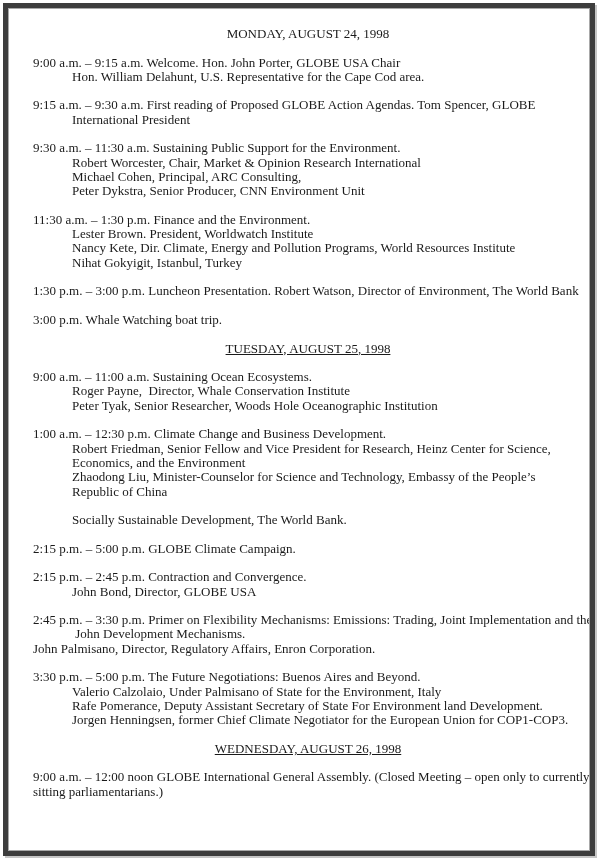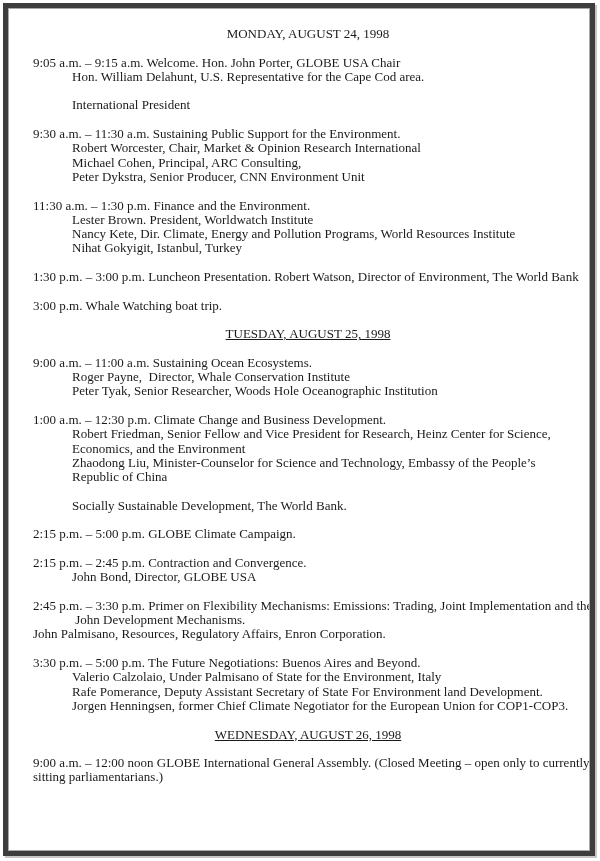--- a/index.html
+++ b/index.html
@@ -57,24 +57,25 @@
   .indent-1 { padding-left: 39px; }
 </style>
 </head>
 <body>
 
 <div class="page-frame">
   <div class="page-inner">
     <div class="doc">
         <div class="heading first">MONDAY, AUGUST 24, 1998</div>
         <div class="event">
-          <div class="line indent-0">9:05 a.m. – 9:15 a.m. Welcome. Hon. John Porter, GLOBE USA Chair</div>
+          <div class="line indent-0">9:00 a.m. – 9:15 a.m. Welcome. Hon. John Porter, GLOBE USA Chair</div>
           <div class="line indent-1">Hon. William Delahunt, U.S. Representative for the Cape Cod area.</div>
         </div>
         <div class="event">
+          <div class="line indent-0">9:15 a.m. – 9:30 a.m. First reading of Proposed GLOBE Action Agendas. Tom Spencer, GLOBE</div>
           <div class="line indent-1">International President</div>
         </div>
         <div class="event">
           <div class="line indent-0">9:30 a.m. – 11:30 a.m. Sustaining Public Support for the Environment.</div>
           <div class="line indent-1">Robert Worcester, Chair, Market &amp; Opinion Research International</div>
           <div class="line indent-1">Michael Cohen, Principal, ARC Consulting,</div>
           <div class="line indent-1">Peter Dykstra, Senior Producer, CNN Environment Unit</div>
         </div>
         <div class="event">
           <div class="line indent-0">11:30 a.m. – 1:30 p.m. Finance and the Environment.</div>
@@ -107,21 +108,21 @@
         <div class="event">
           <div class="line indent-0">2:15 p.m. – 5:00 p.m. GLOBE Climate Campaign.</div>
         </div>
         <div class="event">
           <div class="line indent-0">2:15 p.m. – 2:45 p.m. Contraction and Convergence.</div>
           <div class="line indent-1">John Bond, Director, GLOBE USA</div>
         </div>
         <div class="event">
           <div class="line indent-0">2:45 p.m. – 3:30 p.m. Primer on Flexibility Mechanisms: Emissions: Trading, Joint Implementation and the</div>
           <div class="line indent-1"> John Development Mechanisms.</div>
-          <div class="line indent-0">John Palmisano, Resources, Regulatory Affairs, Enron Corporation.</div>
+          <div class="line indent-0">John Palmisano, Director, Regulatory Affairs, Enron Corporation.</div>
         </div>
         <div class="event">
           <div class="line indent-0">3:30 p.m. – 5:00 p.m. The Future Negotiations: Buenos Aires and Beyond.</div>
           <div class="line indent-1">Valerio Calzolaio, Under Palmisano of State for the Environment, Italy</div>
           <div class="line indent-1">Rafe Pomerance, Deputy Assistant Secretary of State For Environment land Development.</div>
           <div class="line indent-1">Jorgen Henningsen, former Chief Climate Negotiator for the European Union for COP1-COP3.</div>
         </div>
         <div class="heading underlined">WEDNESDAY, AUGUST 26, 1998</div>
         <div class="event">
           <div class="line indent-0">9:00 a.m. – 12:00 noon GLOBE International General Assembly. (Closed Meeting – open only to currently</div>

